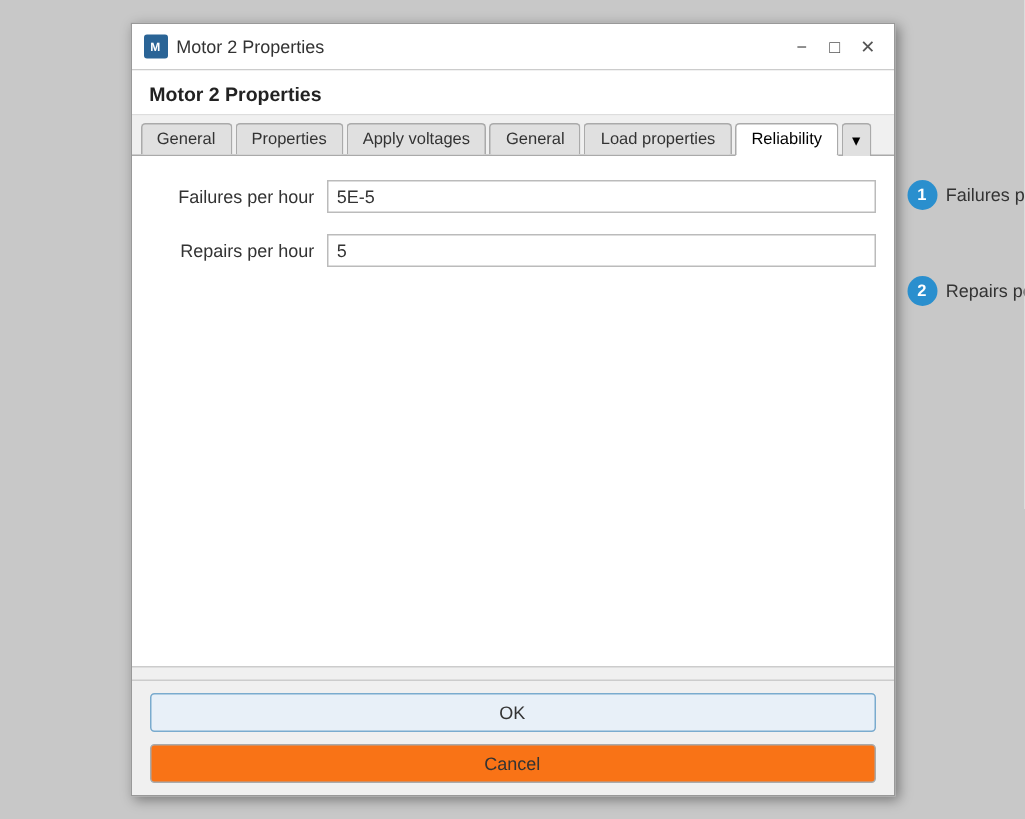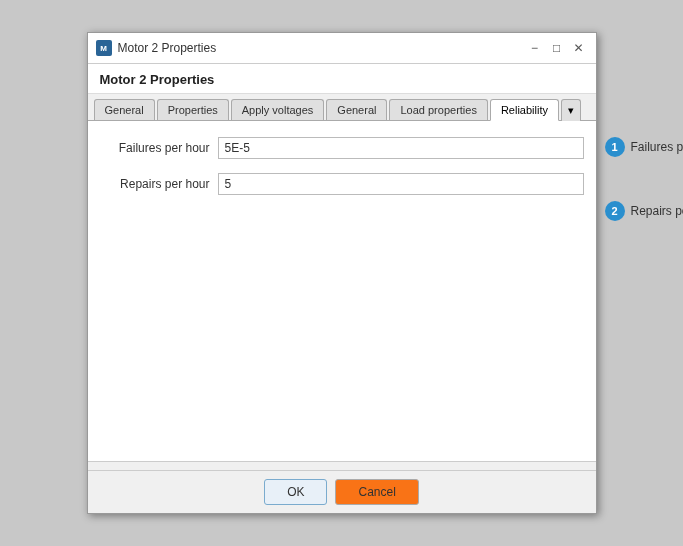--- a/index.html
+++ b/index.html
@@ -173,20 +173,21 @@
       border-top: 1px solid #ccc;
       margin: 0 0 8px 0;
     }
     .footer {
       background: #f0f0f0;
       border-top: 1px solid #ccc;
       padding: 8px 12px;
       display: flex;
       justify-content: center;
       gap: 8px;
+      flex-direction: column;
     }
     .footer-btn {
       padding: 5px 22px;
       font-size: 12px;
       border: 1px solid #aaa;
       background: #f97316;
       cursor: pointer;
       border-radius: 3px;
       color: #333;
     }

